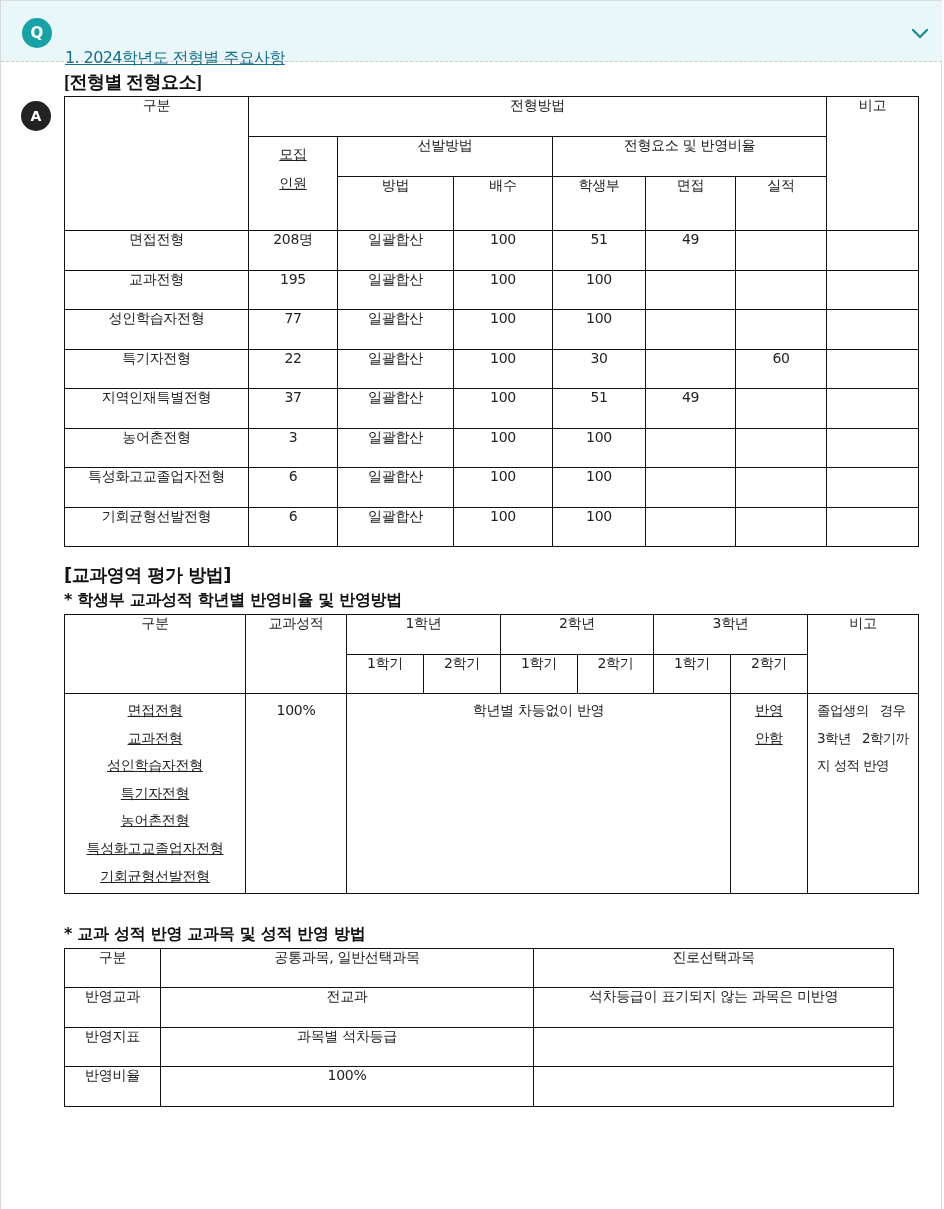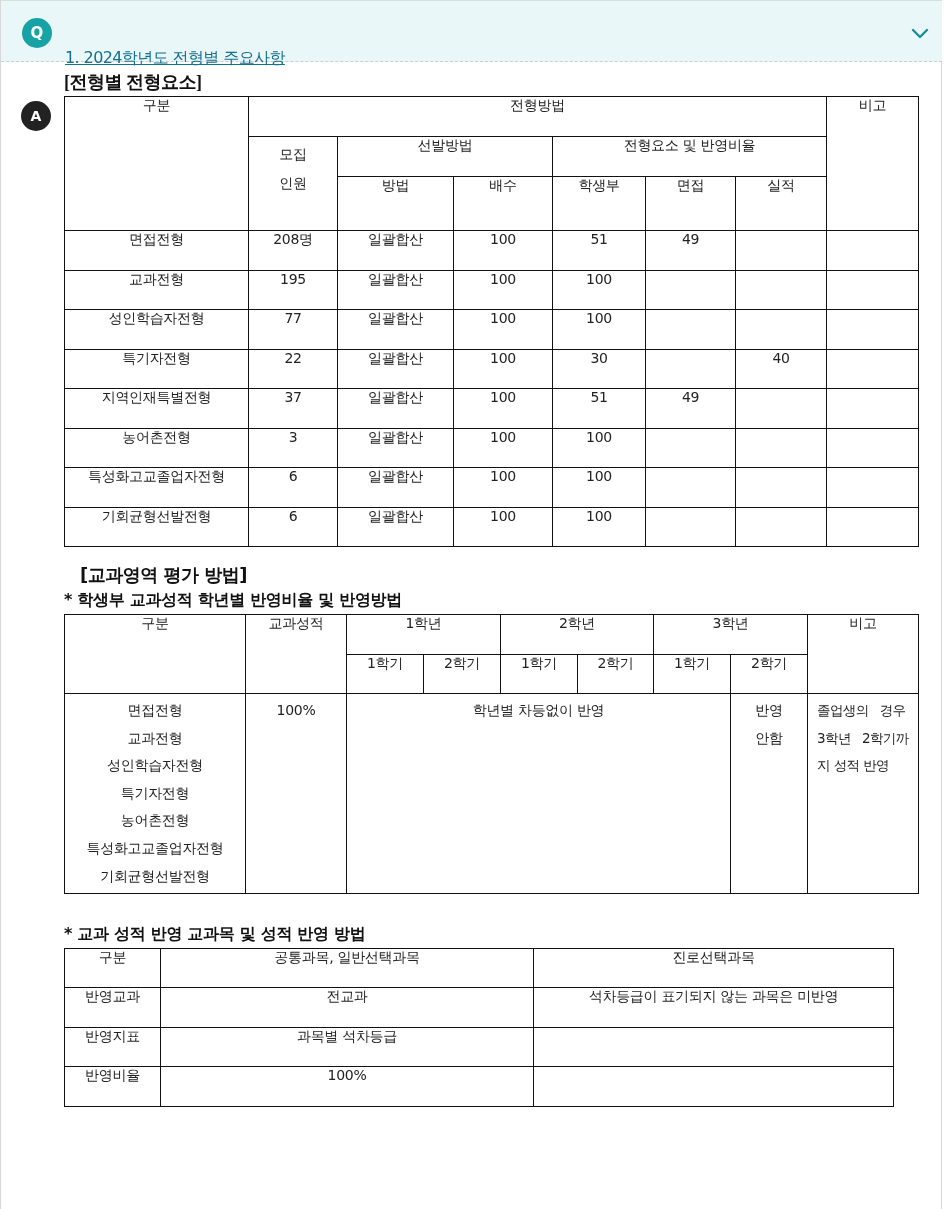--- a/index.html
+++ b/index.html
@@ -51,21 +51,21 @@
   }
   table.grid td {
     border: 1.5px solid #111; text-align: center; vertical-align: top;
     font-size: 14px; color: #222; padding: 0; letter-spacing: -0.3px;
     box-sizing: border-box; overflow: hidden;
   }
   .t1 td { padding-top: 9px; }
   .t2 td { padding-top: 9px; line-height: 27.6px; }
   .t2 .hdr td { line-height: normal; }
   .t3 td { padding-top: 9px; font-size: 13.5px; letter-spacing: -0.8px; }
-  .multiline span { display: block; }
+  .multiline span { display: block; text-decoration: underline; }
   .remark { text-align: left !important; padding-left: 9px !important; padding-right: 6px !important; word-break: break-all; }
   .u { text-decoration: underline; }
 </style>
 </head>
 <body>
 
 <div class="frame"></div>
 
 <div class="qbar">
   <div class="q-badge">Q</div>
@@ -141,21 +141,21 @@
     <td></td>
     <td></td>
   </tr>
   <tr style="height:39px">
     <td>특기자전형</td>
     <td>22</td>
     <td>일괄합산</td>
     <td>100</td>
     <td>30</td>
     <td></td>
-    <td>40</td>
+    <td>60</td>
     <td></td>
   </tr>
   <tr style="height:40px">
     <td>지역인재특별전형</td>
     <td>37</td>
     <td>일괄합산</td>
     <td>100</td>
     <td>51</td>
     <td>49</td>
     <td></td>
@@ -187,21 +187,21 @@
     <td>일괄합산</td>
     <td>100</td>
     <td>100</td>
     <td></td>
     <td></td>
     <td></td>
   </tr>
 </tbody>
   </table>
 
-<div class="h-section" style="left:64px; top:563px;margin-left:16px;">[교과영역 평가 방법]</div>
+<div class="h-section" style="left:64px; top:563px;">[교과영역 평가 방법]</div>
 <div class="h-sub" style="left:64px; top:590px;">* 학생부 교과성적 학년별 반영비율 및 반영방법</div>
 
 <table class="grid t2" style="left:64px; top:614px; width:854px;">
   <colgroup>
     <col style="width:181px">
       <col style="width:101px">
       <col style="width:77px">
       <col style="width:77px">
     <col style="width:77px">
       <col style="width:76px">

